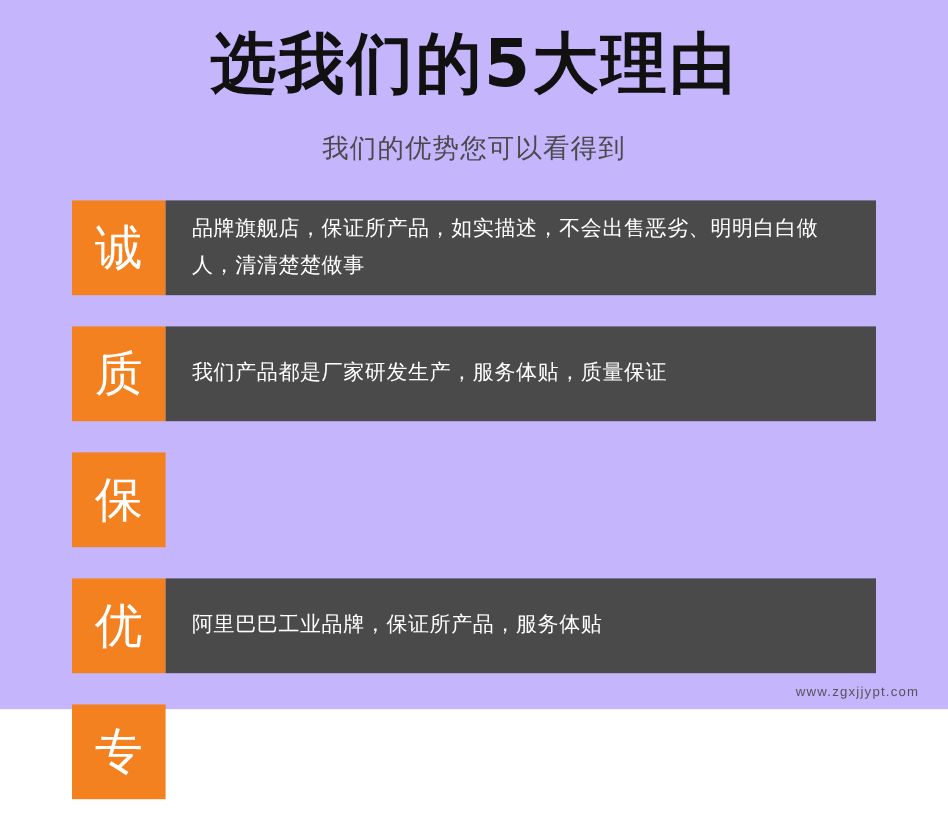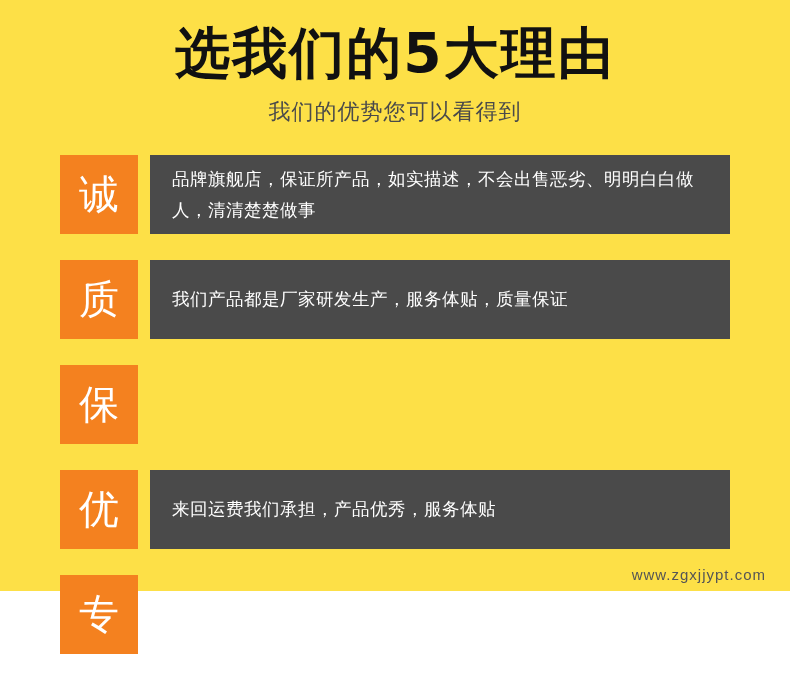--- a/index.html
+++ b/index.html
@@ -10,41 +10,41 @@
     width: 790px;
     height: 681px;
     background: #ffffff;
     font-family: "Liberation Sans", sans-serif;
     overflow: hidden;
   }
   .page {
     position: relative;
     width: 790px;
     height: 591px;
-    background: #fde047;
+    background: #c4b5fd;
     box-sizing: border-box;
   }
   .header {
     padding-top: 22px;
     text-align: center;
   }
   .main-title {
     font-size: 55px;
     font-weight: bold;
     color: #111111;
     letter-spacing: 2px;
     line-height: 1.15;
     margin: 0;
     font-family: "DejaVu Sans", "Liberation Sans", sans-serif;
   }
   .sub-title {
     font-size: 22px;
     color: #4a4a4a;
     letter-spacing: 1px;
-    margin-top: 12px;
+    margin-top: 24px;
     font-family: "DejaVu Sans", "Liberation Sans", sans-serif;
   }
   .reasons {
     margin-top: 28px;
     padding: 0 60px 0 60px;
   }
   .reason-row {
     display: flex;
     align-items: stretch;
     margin-bottom: 26px;
@@ -68,30 +68,29 @@
     background: #4a4a4a;
     color: #ffffff;
     display: flex;
     align-items: center;
     padding: 0 20px 0 22px;
     font-size: 17.5px;
     line-height: 1.75;
     letter-spacing: 0.5px;
     font-family: "DejaVu Sans", "Liberation Sans", sans-serif;
     box-sizing: border-box;
-    margin-left: 12px;
   }
   .reason-row.two-line .reason-text {
     align-items: center;
   }
   .watermark {
     position: absolute;
     right: 24px;
     bottom: 8px;
-    font-size: 15px;
+    font-size: 11px;
     color: #555555;
     letter-spacing: 1px;
     font-family: "Liberation Sans", sans-serif;
   }
 </style>
 </head>
 <body>
 
 <div class="page">
 
@@ -111,21 +110,21 @@
       <div class="badge">质</div>
       <div class="reason-text">我们产品都是厂家研发生产，服务体贴，质量保证</div>
     </div>
 
     <div class="reason-row">
       <div class="badge">保</div>
     </div>
 
     <div class="reason-row">
       <div class="badge">优</div>
-      <div class="reason-text">来回运费我们承担，产品优秀，服务体贴</div>
+      <div class="reason-text">阿里巴巴工业品牌，保证所产品，服务体贴</div>
     </div>
 
     <div class="reason-row">
       <div class="badge">专</div>
     </div>
 
   </div>
 
   <div class="watermark">www.zgxjjypt.com</div>
 

